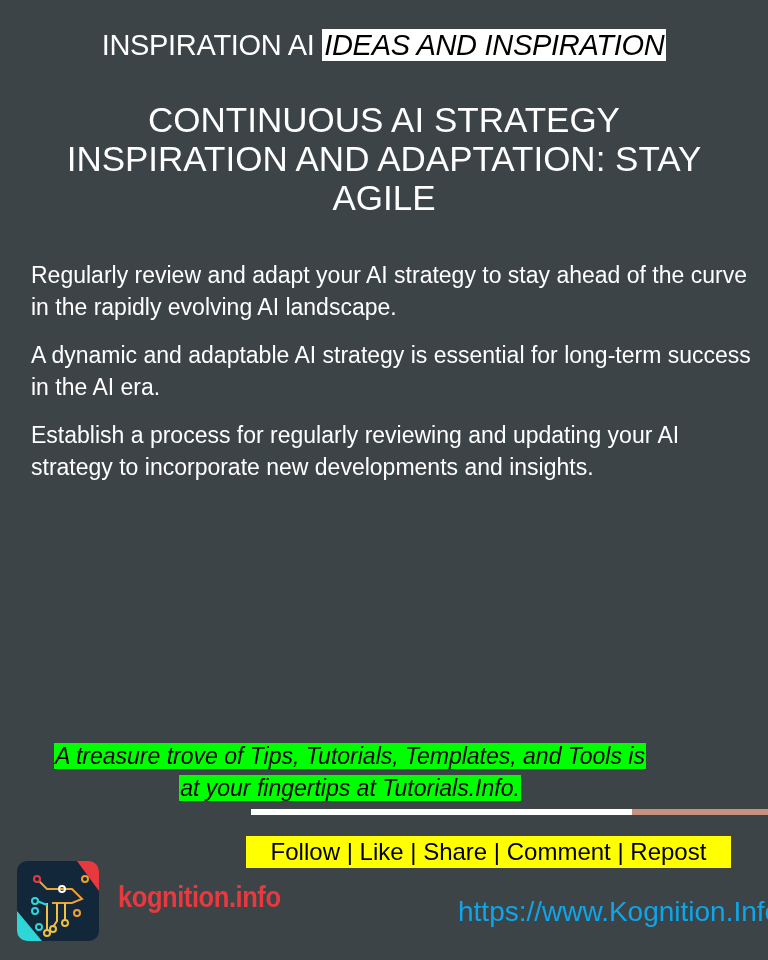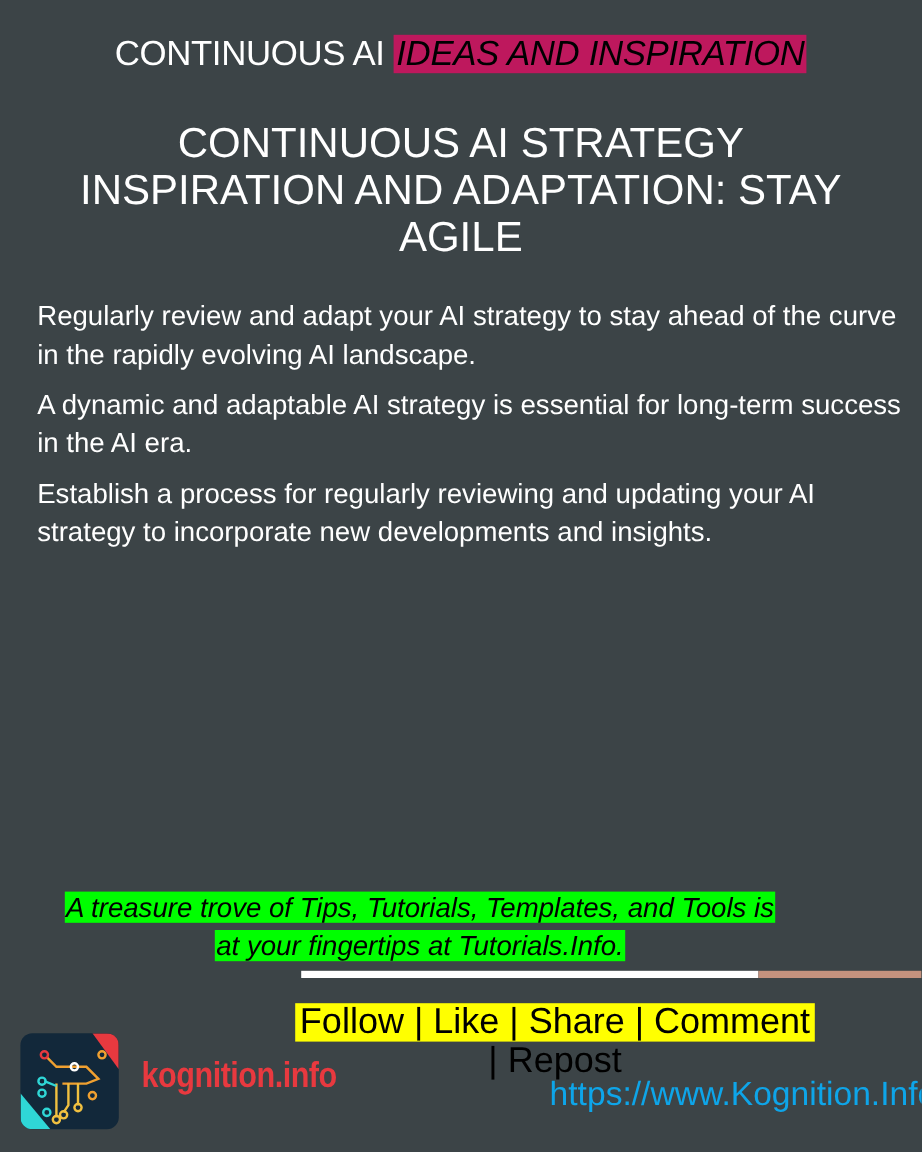--- a/index.html
+++ b/index.html
@@ -7,60 +7,60 @@
       width:768px; height:960px; overflow:hidden;
       background:#3c4447;
       font-family:"Liberation Sans", sans-serif;
       color:#ffffff; position:relative;
     }
     .header {
       position:absolute; top:26px; left:0; width:768px;
       text-align:center; font-size:29px; line-height:38px; letter-spacing:-0.3px;
     }
     .header .hl {
-      background:#be185d; color:#000; font-style:italic; padding:0 2px;
+      background:#ffffff; color:#000; font-style:italic; padding:0 2px;
     }
     .title {
       position:absolute; top:100px; left:40px; width:688px;
       text-align:center; font-size:35px; line-height:39px;
     }
     .body {
       position:absolute; top:243px; left:31px; width:720px;
       font-size:23px; line-height:32px;
     }
-    .body p { margin:4px 0 10px 0; }
+    .body p { margin:16px 0 10px 0; }
     .cta {
       position:absolute; top:740px; left:0; width:700px;
       text-align:center; font-size:23px; line-height:32px; font-style:italic; color:#000;
     }
     .cta span { background:#00ff00; padding:0 1px; }
     .bar-white { position:absolute; top:809px; left:251px; width:381px; height:6px; background:#ffffff; }
     .bar-tan { position:absolute; top:809px; left:632px; width:136px; height:6px; background:#c4927e; }
     .social {
-      position:absolute; top:836px; left:246px; width:433px; height:32px;
-      background:#ffff00; color:#000; font-size:30px; line-height:32px; text-align:center;
+      position:absolute; top:836px; left:246px; width:485px; height:32px;
+      background:#ffff00; color:#000; font-size:24px; line-height:32px; text-align:center;
     }
     .logo-box {
       position:absolute; top:861px; left:17px; width:82px; height:80px;
       border-radius:10px; background:#12283a; overflow:hidden;
     }
     .brand {
       position:absolute; top:880px; left:118px;
       font-size:30px; font-weight:bold; color:#e8393f; letter-spacing:-0.5px;
       transform:scaleX(0.85); transform-origin:left center;
     }
     .url {
       position:absolute; top:896px; left:458px; font-size:28px; color:#0ea5e9;
     }
   </style>
 </head>
 <body>
 
 <div class="header">
-  <span>CONTINUOUS AI</span>
+  <span>INSPIRATION AI</span>
   <span class="hl">IDEAS AND INSPIRATION</span>
 </div>
 
 <div class="title">CONTINUOUS AI STRATEGY INSPIRATION AND ADAPTATION: STAY AGILE</div>
 
 <div class="body">
   <p>Regularly review and adapt your AI strategy to stay ahead of the curve in the rapidly evolving AI landscape.</p>
   <p>A dynamic and adaptable AI strategy is essential for long-term success in the AI era.</p>
   <p>Establish a process for regularly reviewing and updating your AI strategy to incorporate new developments and insights.</p>
 </div>

